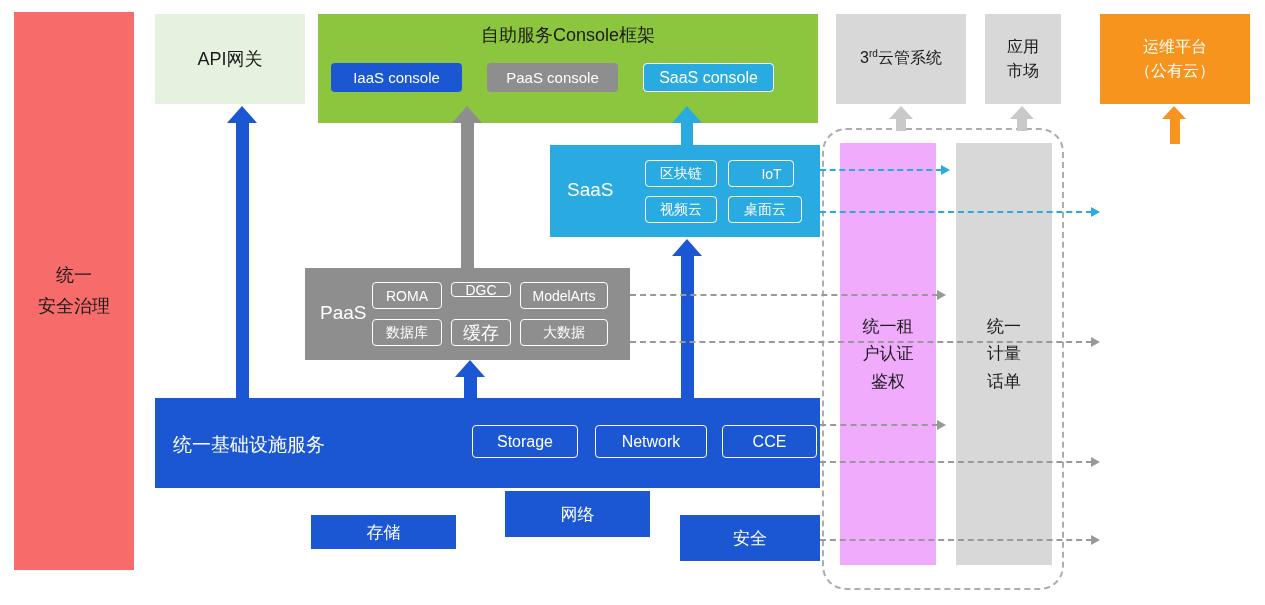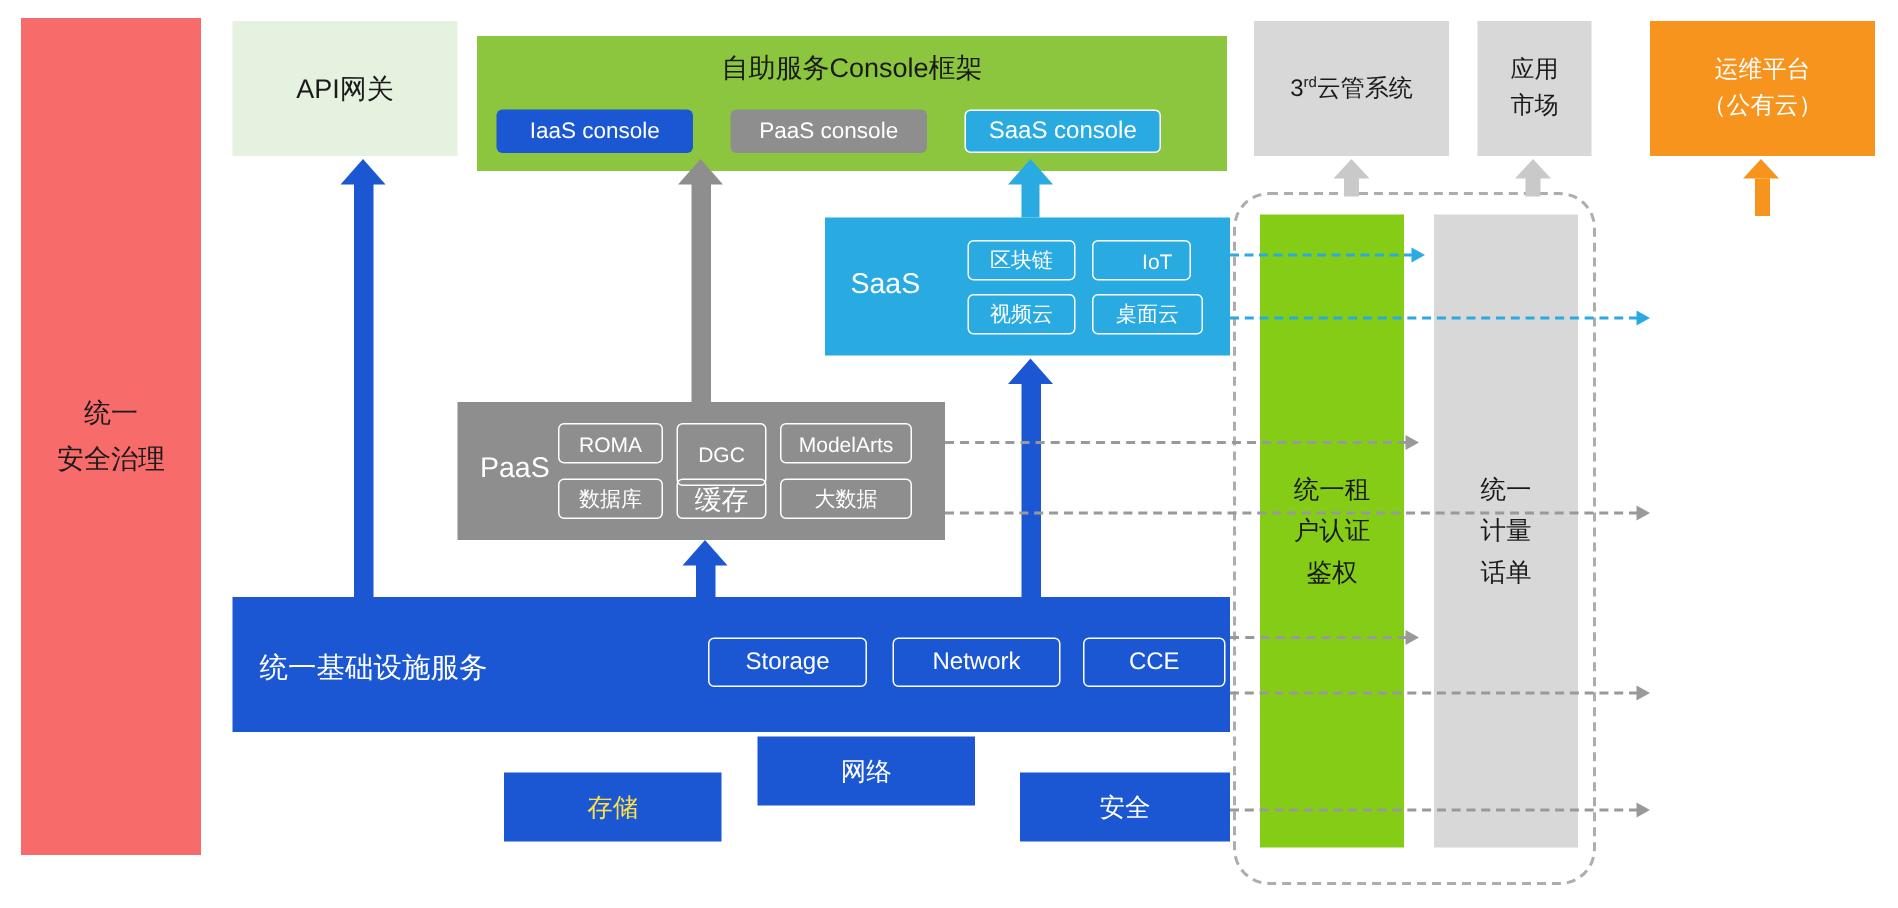--- a/index.html
+++ b/index.html
@@ -33,21 +33,21 @@
 </head>
 <body>
 
 <div id="canvas">
 
   <div class="box preline" style="left:14px;top:12px;width:120px;height:558px;background:#F86B6B;color:#1a1a1a;font-size:18px;line-height:1.7;">统一
 安全治理</div>
 
   <div class="box" style="left:155px;top:14px;width:150px;height:90px;background:#E5F2E0;color:#1a1a1a;font-size:18px;">API网关</div>
 
-  <div class="box" style="left:318px;top:14px;width:500px;height:90px;background:#8CC63E;margin-top:10px;">
+  <div class="box" style="left:318px;top:14px;width:500px;height:109px;background:#8CC63E;">
     <div style="position:absolute;top:9px;left:0;width:100%;text-align:center;color:#1a1a1a;font-size:18px;">自助服务Console框架</div>
     <div class="chip" style="left:13px;top:49px;width:131px;height:29px;background:#1B57D2;border:none;font-size:15px;">IaaS console</div>
     <div class="chip" style="left:169px;top:49px;width:131px;height:29px;background:#8E8E8E;border:none;font-size:15px;">PaaS console</div>
     <div class="chip" style="left:325px;top:49px;width:131px;height:29px;background:#29ABE2;font-size:16px;">SaaS console</div>
   </div>
 
   <div class="box" style="left:836px;top:14px;width:130px;height:90px;background:#D8D8D8;color:#1a1a1a;font-size:16px;">
     <span><span>3</span><sup style="font-size:10px;">rd</sup><span>云管系统</span></span>
   </div>
 
@@ -61,41 +61,41 @@
     <span class="label" style="left:17px;top:34px;font-size:19px;">SaaS</span>
     <div class="chip" style="left:95px;top:15px;width:72px;height:27px;font-size:14px;">区块链</div>
     <div class="chip" style="left:178px;top:15px;width:66px;height:27px;font-size:14px;padding-left:21px;">IoT</div>
     <div class="chip" style="left:95px;top:51px;width:72px;height:27px;font-size:14px;">视频云</div>
     <div class="chip" style="left:178px;top:51px;width:74px;height:27px;font-size:14px;">桌面云</div>
   </div>
 
   <div class="box" style="left:305px;top:268px;width:325px;height:92px;background:#8E8E8E;">
     <span class="label" style="left:15px;top:34px;font-size:19px;">PaaS</span>
     <div class="chip" style="left:67px;top:14px;width:70px;height:27px;font-size:14px;">ROMA</div>
-    <div class="chip" style="left:146px;top:14px;width:60px;height:42px;font-size:14px;">DGC</div>
+    <div class="chip" style="left:146px;top:14px;width:60px;height:15px;font-size:14px;">DGC</div>
     <div class="chip" style="left:215px;top:14px;width:88px;height:27px;font-size:14px;">ModelArts</div>
     <div class="chip" style="left:67px;top:51px;width:70px;height:27px;font-size:14px;">数据库</div>
     <div class="chip" style="left:146px;top:51px;width:60px;height:27px;font-size:18px;">缓存</div>
     <div class="chip" style="left:215px;top:51px;width:88px;height:27px;font-size:14px;">大数据</div>
   </div>
 
   <div class="box" style="left:155px;top:398px;width:665px;height:90px;background:#1B57D2;">
     <span class="label" style="left:18px;top:34px;font-size:19px;">统一基础设施服务</span>
     <div class="chip" style="left:317px;top:27px;width:106px;height:33px;font-size:16px;">Storage</div>
     <div class="chip" style="left:440px;top:27px;width:112px;height:33px;font-size:16px;">Network</div>
     <div class="chip" style="left:567px;top:27px;width:95px;height:33px;font-size:16px;">CCE</div>
   </div>
 
-  <div class="box" style="left:336px;top:515px;width:145px;height:46px;background:#1B57D2;color:#fde047;font-size:17px;">存储</div>
+  <div class="box" style="left:311px;top:515px;width:145px;height:34px;background:#1B57D2;color:#ffffff;font-size:17px;">存储</div>
   <div class="box" style="left:505px;top:491px;width:145px;height:46px;background:#1B57D2;color:#fff;font-size:17px;">网络</div>
   <div class="box" style="left:680px;top:515px;width:140px;height:46px;background:#1B57D2;color:#fff;font-size:17px;">安全</div>
 
   <div style="position:absolute;left:822px;top:128px;width:242px;height:462px;border:2px dashed #ADADAD;border-radius:24px;box-sizing:border-box;"></div>
 
-  <div class="box preline" style="left:840px;top:143px;width:96px;height:422px;background:#84cc16;color:#1a1a1a;font-size:17px;line-height:1.6;">统一租
+  <div class="box preline" style="left:840px;top:143px;width:96px;height:422px;background:#f0abfc;color:#1a1a1a;font-size:17px;line-height:1.6;">统一租
 户认证
 鉴权</div>
 
   <div class="box preline" style="left:956px;top:143px;width:96px;height:422px;background:#D8D8D8;color:#1a1a1a;font-size:17px;line-height:1.6;">统一
 计量
 话单</div>
 
 
   <div class="ah" style="left:227px;top:106px;color:#1B57D2;"></div>
   <div class="ab" style="left:236px;top:122px;width:13px;height:276px;color:#1B57D2;"></div>

